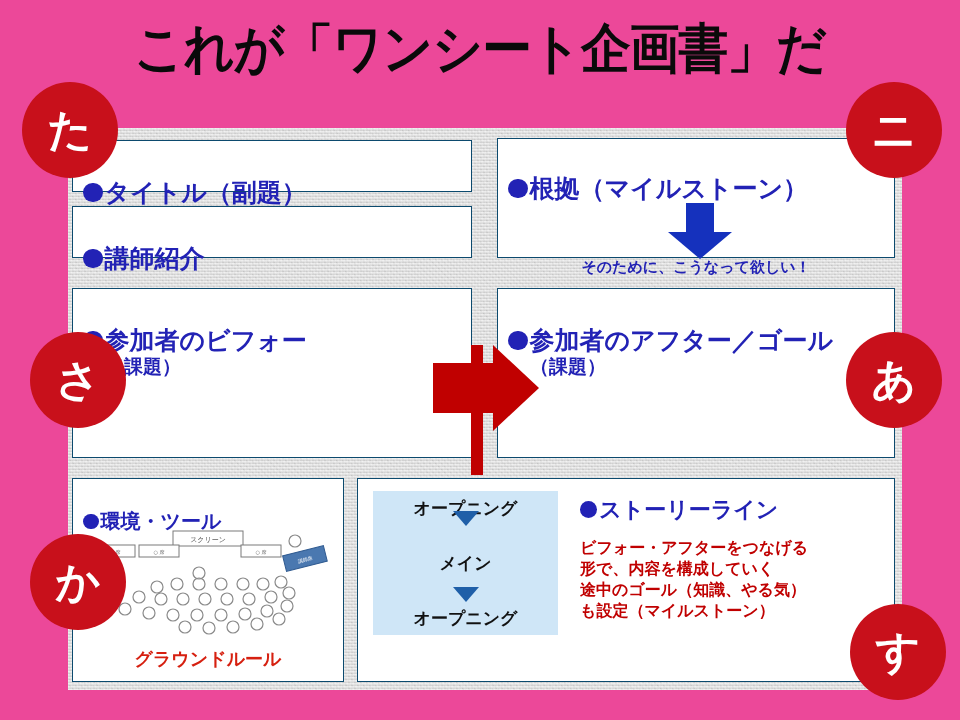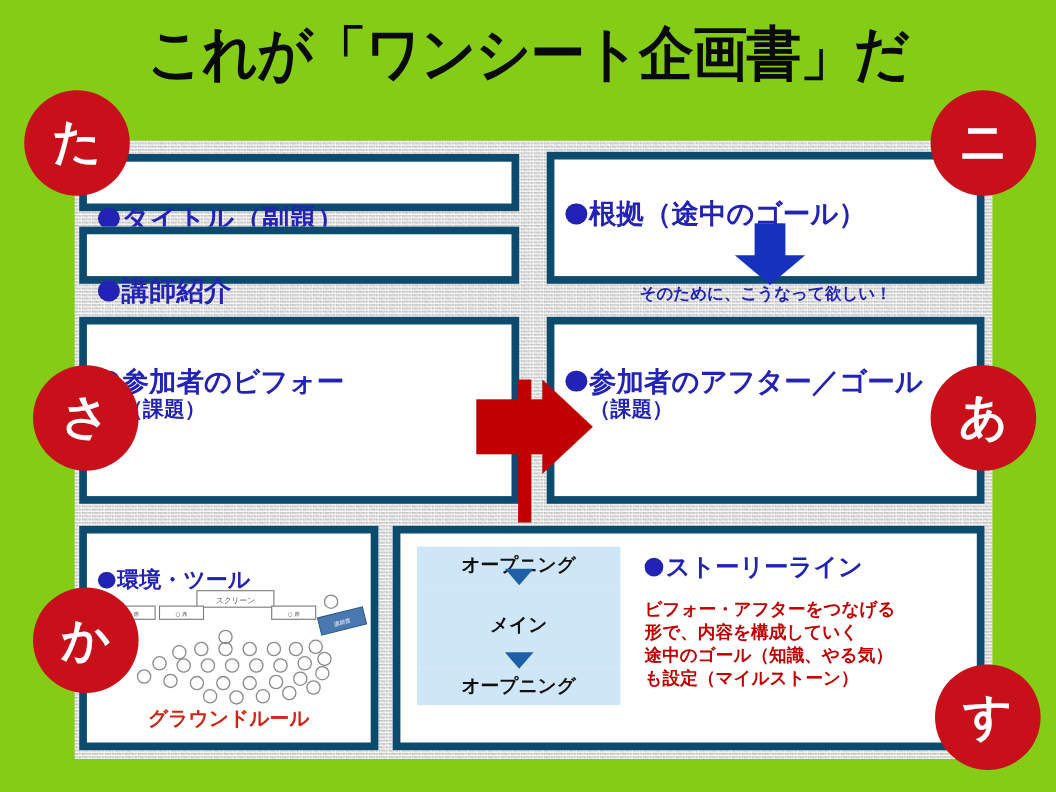--- a/index.html
+++ b/index.html
@@ -11,21 +11,21 @@
     width: 960px;
     height: 720px;
     position: relative;
     overflow: hidden;
     font-family: "DejaVu Sans", "Liberation Sans", sans-serif;
   }
 
   #slide {
     position: absolute;
     inset: 0;
-    background: #84cc16;
+    background: #ec4899;
   }
 
   
   .slide-title {
     position: absolute;
     left: 0;
     top: 22px;
     width: 960px;
     text-align: center;
     font-size: 54px;
@@ -50,21 +50,21 @@
       repeating-linear-gradient(0deg, rgba(255,255,255,0.85) 0px, rgba(255,255,255,0.0) 1px, rgba(160,160,160,0.30) 2px, rgba(255,255,255,0.75) 3px),
       repeating-linear-gradient(90deg, rgba(255,255,255,0.80) 0px, rgba(150,150,150,0.25) 1px, rgba(255,255,255,0.0) 2px, rgba(190,190,190,0.35) 3px),
       repeating-linear-gradient(45deg, rgba(120,120,120,0.16) 0px, rgba(255,255,255,0.30) 2px, rgba(140,140,140,0.12) 4px);
     z-index: 1;
   }
 
   
   .box {
     position: absolute;
     background: #ffffff;
-    border: 7px solid #0c4a6e;
+    border: 1px solid #0c4a6e;
     box-sizing: border-box;
     z-index: 3;
   }
   .box-label {
     color: #2222b5;
     font-weight: 700;
     line-height: 1.12;
     white-space: pre-line;
   }
   .bullet-dot {
@@ -231,21 +231,21 @@
   </div>
 
   <div class="box" id="box-lecturer">
     <div class="box-label lbl-main">
       <span class="bullet-dot"></span><span>講師紹介</span>
     </div>
   </div>
 
   <div class="box" id="box-basis">
     <div class="box-label lbl-main">
-      <span class="bullet-dot"></span><span>根拠（途中のゴール）</span>
+      <span class="bullet-dot"></span><span>根拠（マイルストーン）</span>
     </div>
   </div>
 
   <div class="blue-arrow">
     <div class="shaft"></div>
     <div class="head"></div>
   </div>
   <div class="arrow-caption">そのために、こうなって欲しい！</div>
 
   <div class="box" id="box-before">

